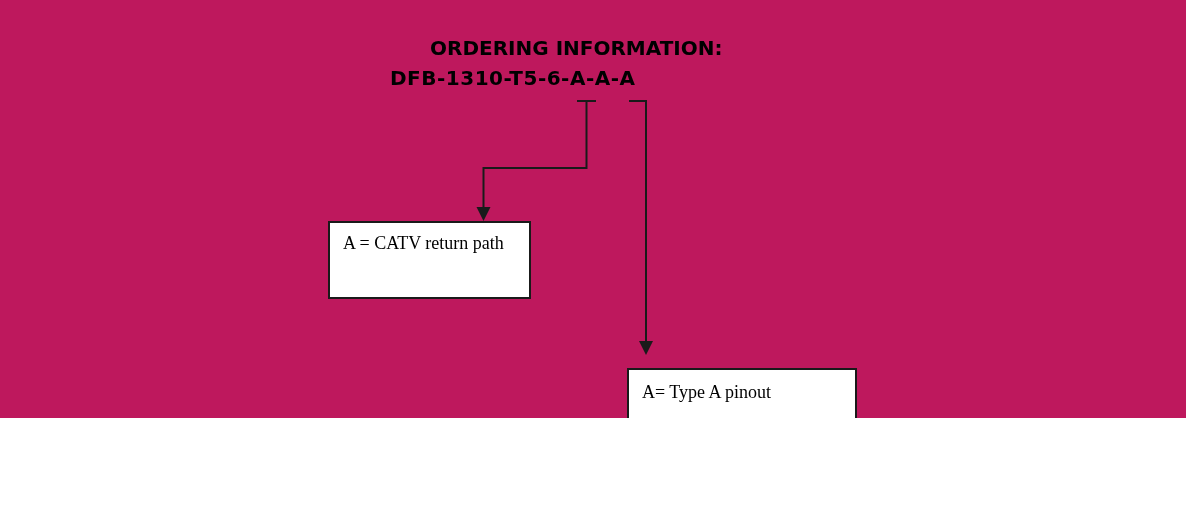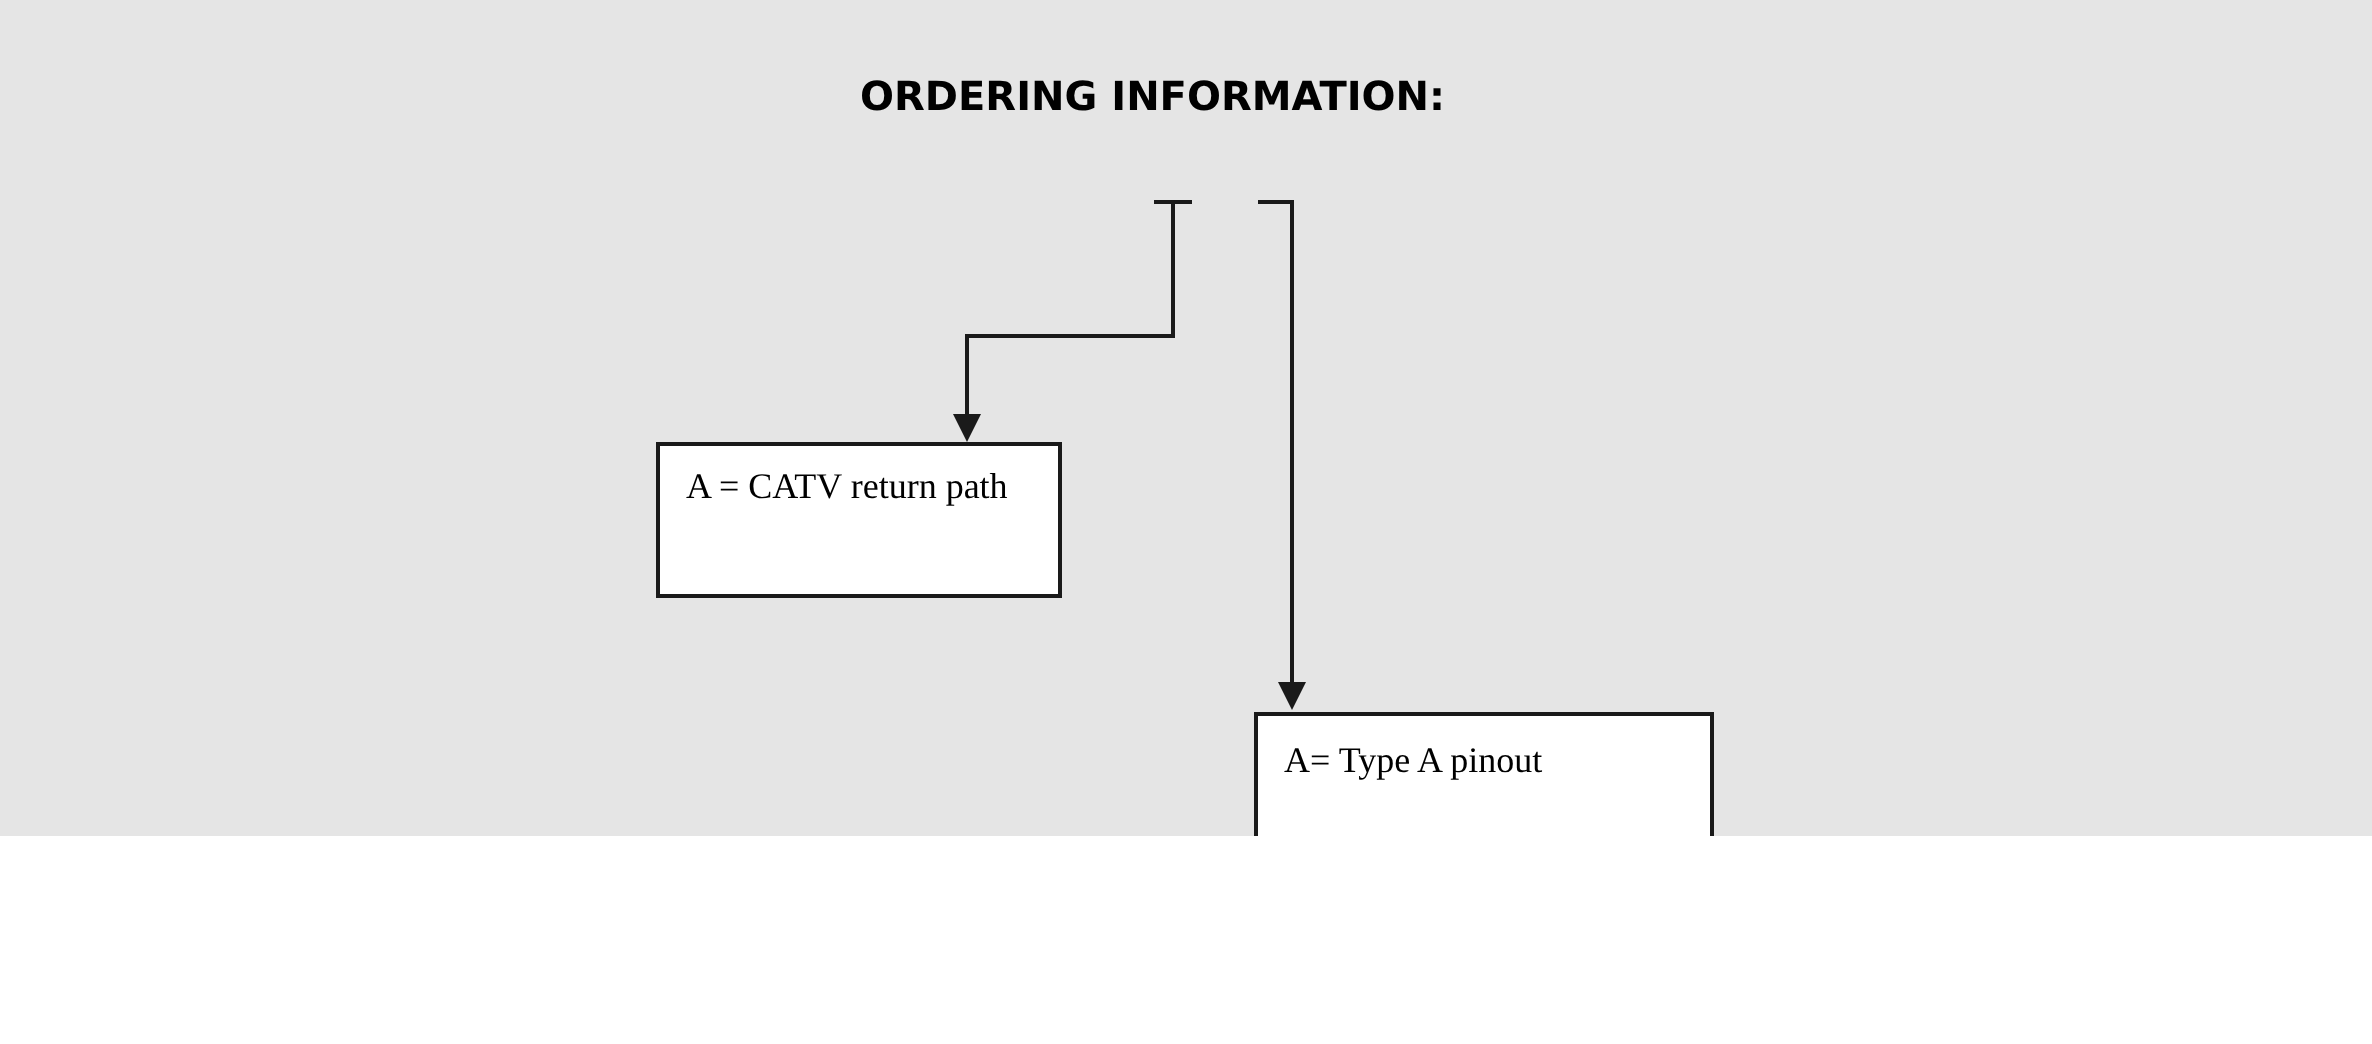--- a/index.html
+++ b/index.html
@@ -4,21 +4,21 @@
 <style>
   html, body {
     margin: 0;
     padding: 0;
     background: #ffffff;
   }
   .canvas {
     position: relative;
     width: 1186px;
     height: 418px;
-    background: #e5e5e5;
+    background: #be185d;
     overflow: hidden;
     font-family: "Liberation Sans", sans-serif;
   }
   .title {
     position: absolute;
     left: 430px;
     top: 36px;
     font-family: "DejaVu Sans", "Liberation Sans", sans-serif;
     font-weight: bold;
     font-size: 20px;
@@ -58,33 +58,34 @@
   }
   .callout-box.catv {
     left: 328px;
     top: 221px;
     width: 203px;
     height: 78px;
     padding: 5px 8px 0 13px;
   }
   .callout-box.pinout {
     left: 627px;
-    top: 356px;
+    top: 368px;
     width: 230px;
     height: 77px;
     padding: 7px 8px 0 13px;
   }
 </style>
 </head>
 <body>
 
 <div class="canvas">
 
   <div class="title">ORDERING INFORMATION:</div>
 
+  <div class="part-number">DFB-1310-T5-6-A-A-A</div>
 
   <svg class="connector-layer" width="1186" height="522" viewBox="0 0 1186 522" xmlns="http://www.w3.org/2000/svg">
 
     <g>
       <path d="M577 101 L596 101" fill="none" stroke-width="2" stroke="#1a1a1a"></path>
       <path d="M586.5 101 L586.5 168 L483.5 168 L483.5 209" fill="none" stroke-width="2" stroke="#1a1a1a"></path>
       <polygon points="476.5,207 490.5,207 483.5,221" fill="#1a1a1a"></polygon>
     </g>
 
     <g>

